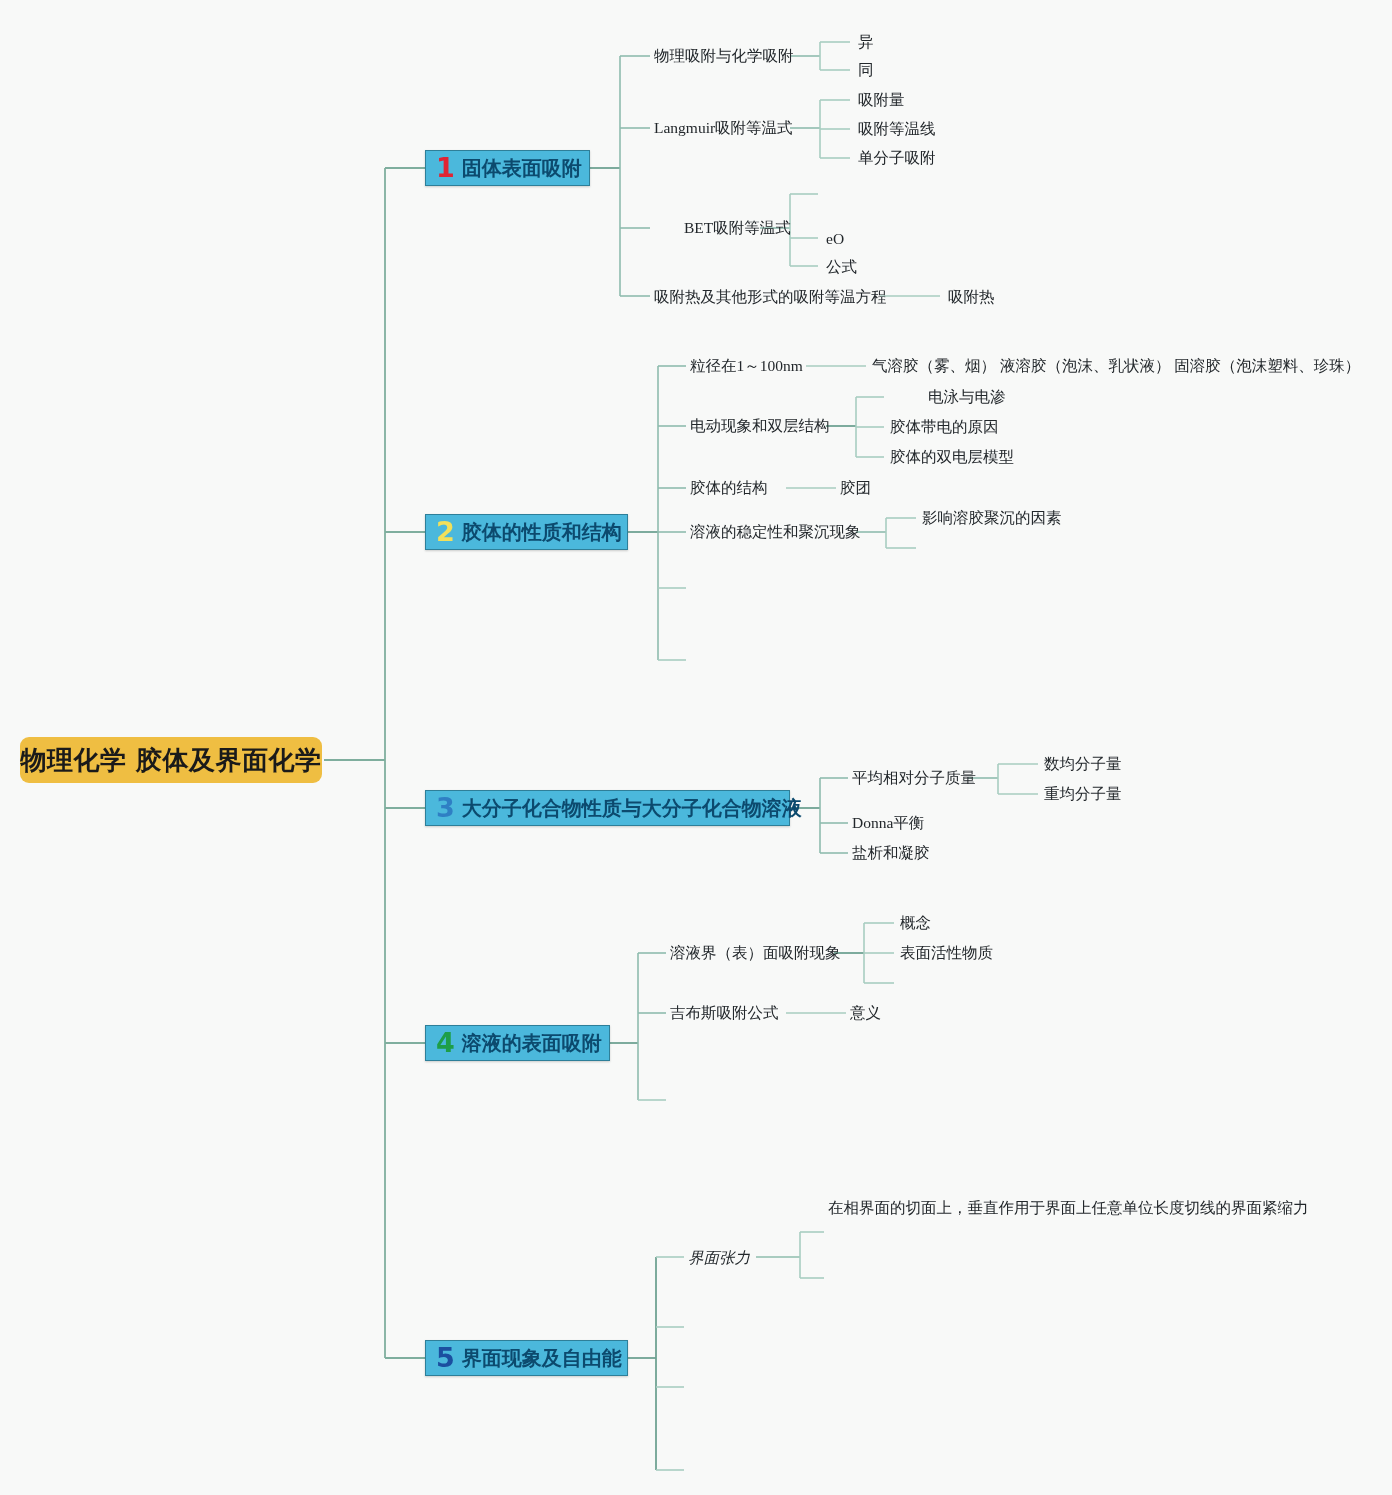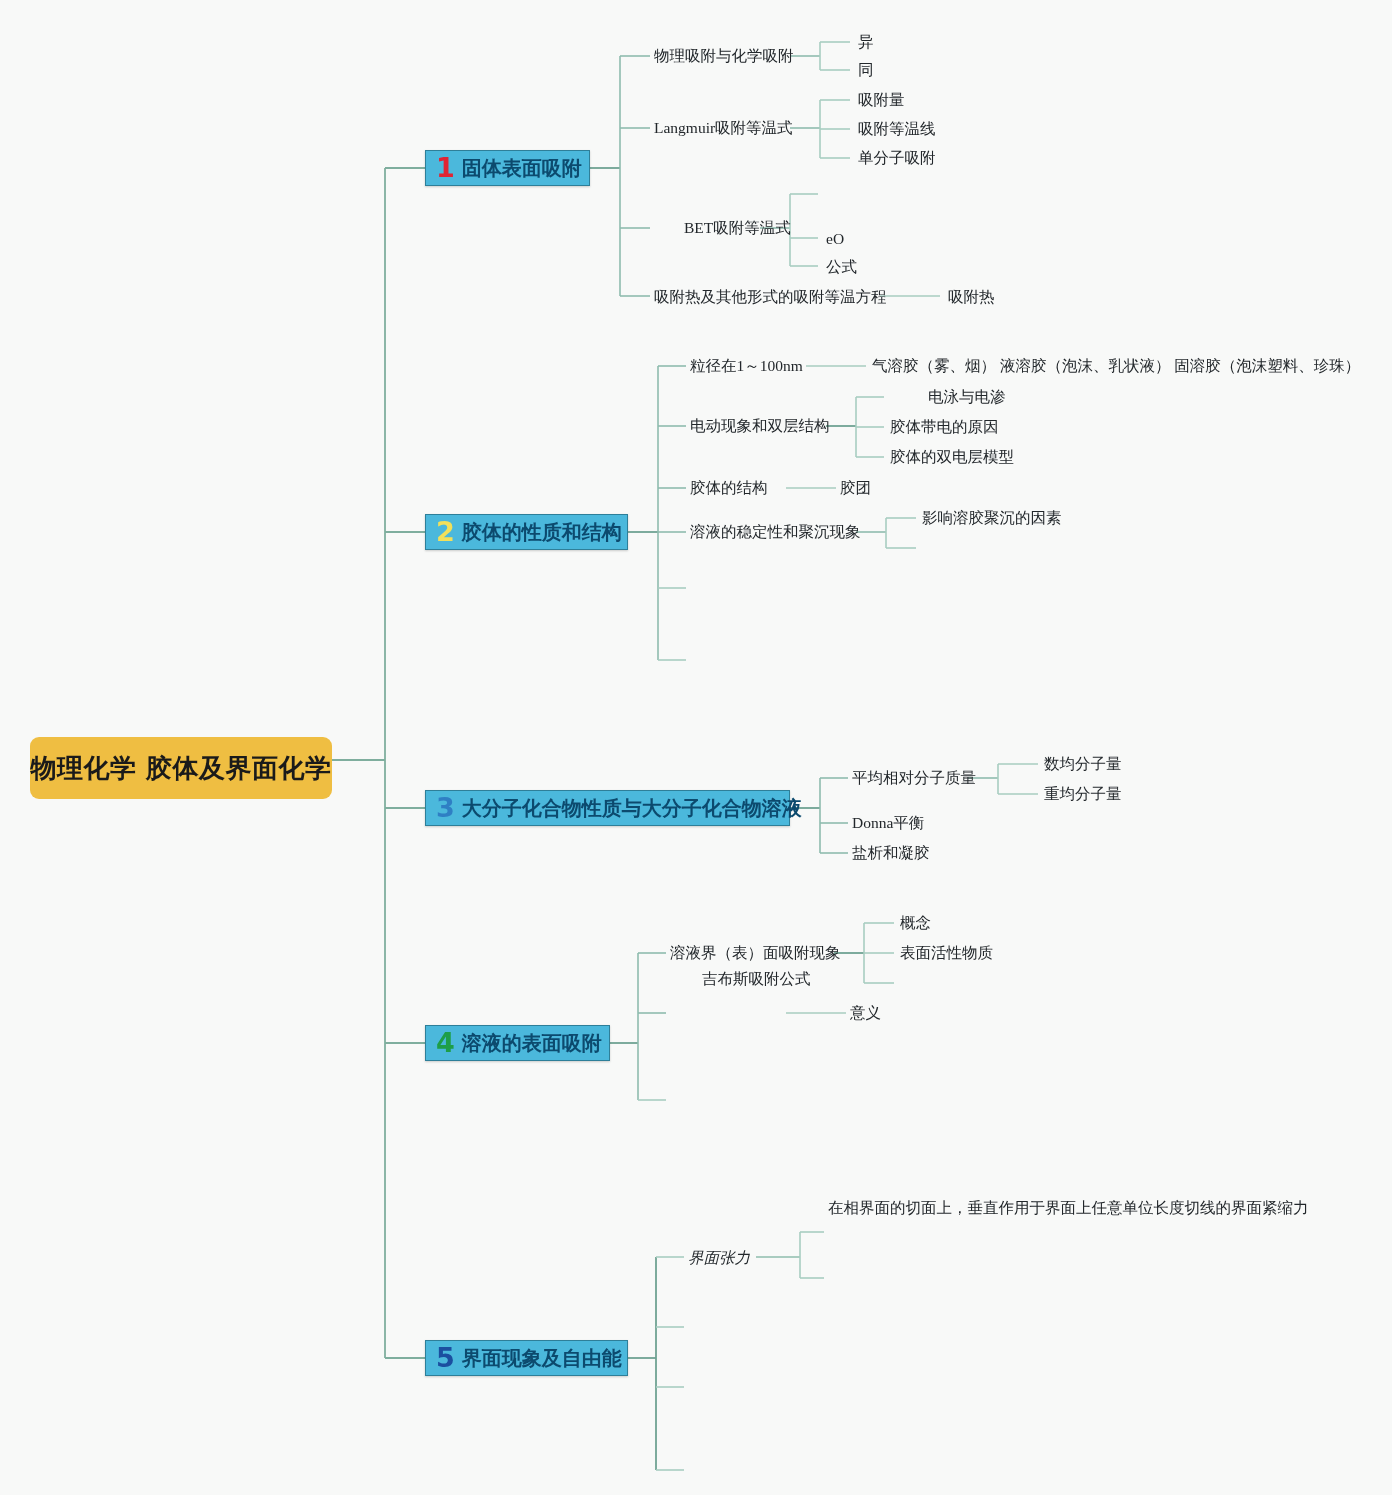--- a/index.html
+++ b/index.html
@@ -193,21 +193,21 @@
       <path d="M656 1387 H684" stroke="#a8cdc1"></path>
       <path d="M656 1470 H684" stroke="#a8cdc1"></path>
 
       <path d="M756 1257 H800" stroke="#8fbcae"></path>
       <path d="M800 1232 V1278" stroke="#a8cdc1"></path>
       <path d="M800 1232 H824" stroke="#a8cdc1"></path>
       <path d="M800 1278 H824" stroke="#a8cdc1"></path>
     </g>
   </svg>
 
-  <div class="root-node" style="left:30px; top:737px; width:302px; height:62px;text-align:right;">
+  <div class="root-node" style="left:20px; top:737px; width:302px; height:46px;text-align:right;">
     <span class="root-label">物理化学 胶体及界面化学</span>
   </div>
 
   <div class="branch-node" style="left:425px; top:150px; width:165px; height:36px;">
     <span class="bnum" style="color:#E02434;">1</span>
     <span class="blabel">固体表面吸附</span>
   </div>
 
   <div class="branch-node" style="left:425px; top:514px; width:203px; height:36px;">
     <span class="bnum" style="color:#F2E05A;">2</span>
@@ -268,21 +268,21 @@
   <div class="topic" style="left:1044px; top:783px;">重均分子量</div>
 
   <div class="topic" style="left:852px; top:812px;">Donna平衡</div>
   <div class="topic" style="left:852px; top:842px;">盐析和凝胶</div>
 
   <div class="topic" style="left:670px; top:942px;">溶液界（表）面吸附现象</div>
   <div class="topic" style="left:900px; top:912px;">概念</div>
   <div class="topic" style="left:900px; top:942px;">表面活性物质</div>
   <div class="topic-empty" style="left:900px; top:982px;"></div>
 
-  <div class="topic" style="left:670px; top:968px;margin-left:32px;">吉布斯吸附公式</div>
+  <div class="topic" style="left:670px; top:1002px;">吉布斯吸附公式</div>
   <div class="topic" style="left:850px; top:1002px;">意义</div>
 
   <div class="topic-empty" style="left:670px; top:1099px;"></div>
 
   <div class="topic" style="left:688px; top:1247px;font-style:italic;">界面张力</div>
   <div class="topic" style="left:828px; top:1197px;">在相界面的切面上，垂直作用于界面上任意单位长度切线的界面紧缩力</div>
   <div class="topic-empty" style="left:828px; top:1277px;"></div>
 
   <div class="topic-empty" style="left:688px; top:1326px;"></div>
   <div class="topic-empty" style="left:688px; top:1386px;"></div>

